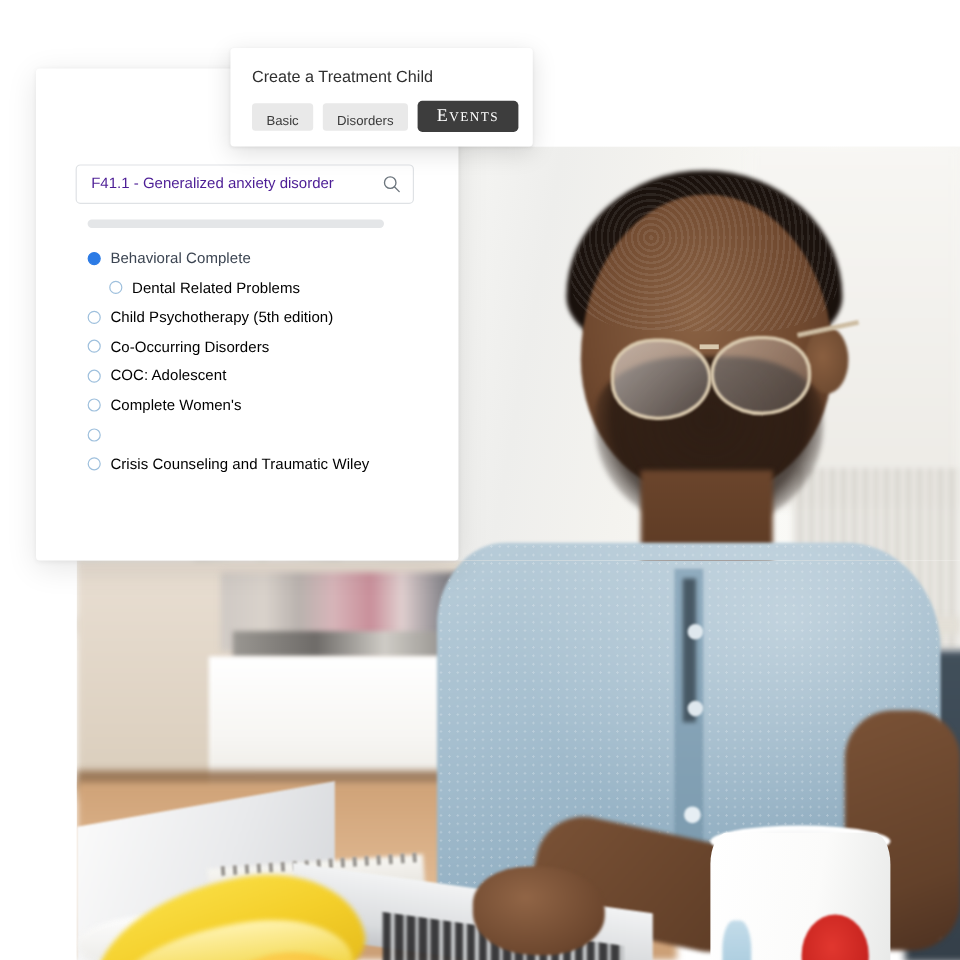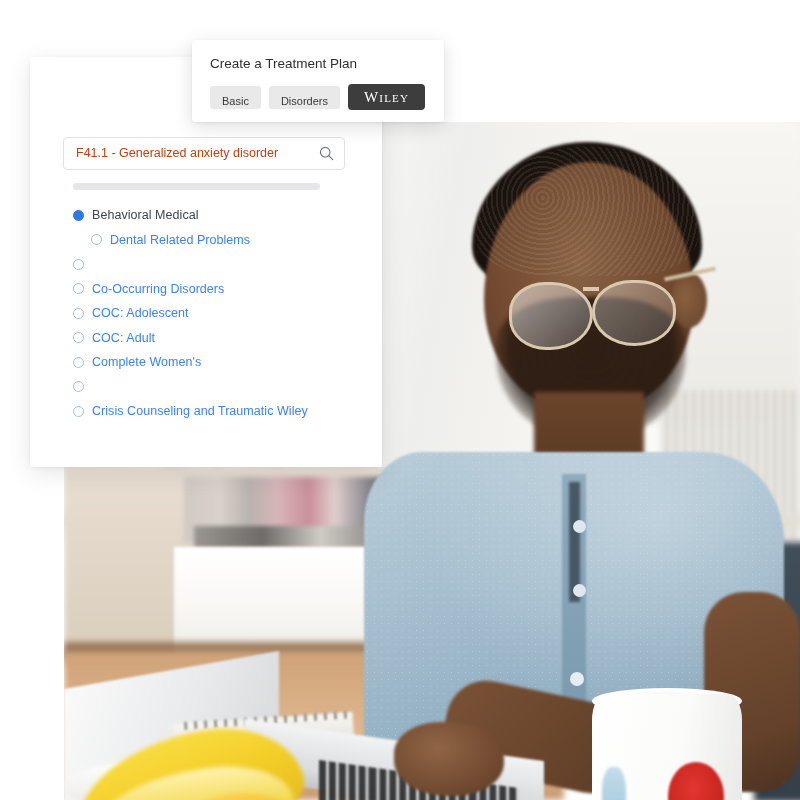--- a/index.html
+++ b/index.html
@@ -362,21 +362,21 @@
     width: 282px; height: 33px;
     border: 1px solid #dfe2e5;
     border-radius: 4px;
     background: #fff;
     box-sizing: border-box;
   }
   #search-input-text {
     position: absolute;
     left: 12px; top: 8px;
     font-size: 12.5px;
-    color: #c2410c;
+    color: #4c1d95;
     white-space: nowrap;
   }
   #search-icon {
     position: absolute;
     right: 10px; top: 8px;
     width: 15px; height: 15px;
   }
   #progress-bar {
     position: absolute;
     left: 43px; top: 126px;
@@ -404,21 +404,21 @@
     margin-right: 8px;
     flex: 0 0 auto;
     background: #fff;
   }
   .radio.selected {
     background: #2c7be5;
     border-color: #2c7be5;
   }
   .tree-label {
     font-size: 12.5px;
-    color: #3b82f6;
+    color: #000000;
     letter-spacing: .05px;
   }
   .tree-item.selected .tree-label { color: #3c4552; }
 
   
   #treatment-card {
     position: absolute;
     left: 192px; top: 40px;
     width: 252px; height: 82px;
     background: #ffffff;
@@ -554,55 +554,52 @@
       <circle cx="6.6" cy="6.6" r="5.1" fill="none" stroke="#6c757d" stroke-width="1.2"></circle>
       <line x1="10.3" y1="10.3" x2="14.6" y2="14.6" stroke="#6c757d" stroke-width="1.2" stroke-linecap="round"></line>
     </svg>
   </div>
 
   <div id="progress-bar"></div>
 
   <div id="tree">
       <div class="tree-item selected">
         <span class="radio selected"></span>
-        <span class="tree-label">Behavioral Medical</span>
+        <span class="tree-label">Behavioral Complete</span>
       </div>
       <div class="tree-item indent">
         <span class="radio"></span>
         <span class="tree-label">Dental Related Problems</span>
       </div>
       <div class="tree-item">
         <span class="radio"></span>
+        <span class="tree-label">Child Psychotherapy (5th edition)</span>
       </div>
       <div class="tree-item">
         <span class="radio"></span>
         <span class="tree-label">Co-Occurring Disorders</span>
       </div>
       <div class="tree-item">
         <span class="radio"></span>
         <span class="tree-label">COC: Adolescent</span>
       </div>
       <div class="tree-item">
         <span class="radio"></span>
-        <span class="tree-label">COC: Adult</span>
-      </div>
-      <div class="tree-item">
-        <span class="radio"></span>
         <span class="tree-label">Complete Women's</span>
       </div>
       <div class="tree-item">
         <span class="radio"></span>
       </div>
       <div class="tree-item">
         <span class="radio"></span>
         <span class="tree-label">Crisis Counseling and Traumatic Wiley</span>
       </div>
     </div>
 </div>
 
 <div id="treatment-card">
-  <div id="treatment-title">Create a Treatment Plan</div>
+  <div id="treatment-title">Create a Treatment Child</div>
   <div id="mode-buttons">
     <button class="mode-btn">Basic</button>
     <button class="mode-btn">Disorders</button>
-    <button id="wiley-btn">Wiley</button>
+    <button id="wiley-btn">Events</button>
   </div>
 </div>
 
 </body></html>

